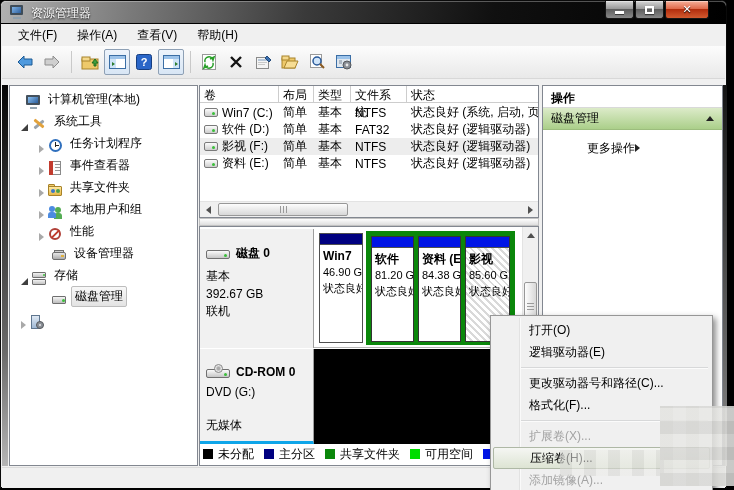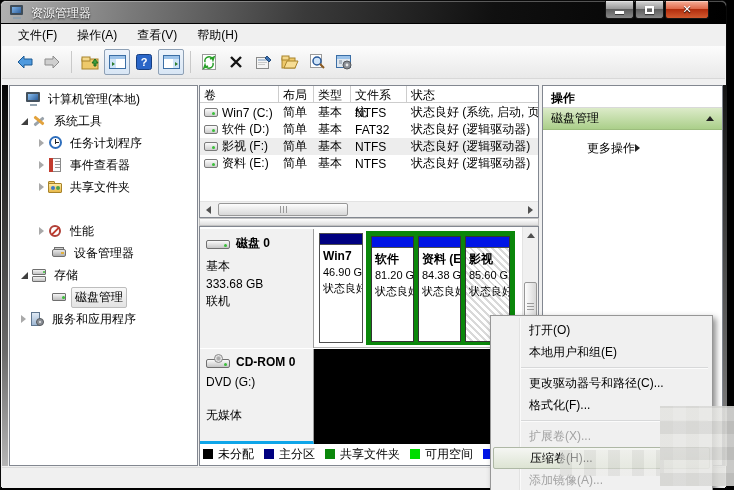--- a/index.html
+++ b/index.html
@@ -41,21 +41,21 @@
 #midpanel-list{left:198px;top:84px;width:340px;height:133px}
 #midpanel-disk{left:198px;top:225px;width:340px;height:240px}
 #splitter{position:absolute;left:198px;top:217px;width:340px;height:8px;
   background:linear-gradient(#fdfdfd,#dedede);border:1px solid #c2c2c2}
 #actionpanel{left:541px;top:84px;width:181px;height:381px}
 .statusbar{position:absolute;left:1px;top:466px;right:1px;height:21px;background:#f0f0f0;border-top:1px solid #dcdcdc}
 
 .edgeL{position:absolute;left:1px;top:84px;width:6px;height:381px;background:linear-gradient(#050505,#6a6a6a 70%,#b5b5b5)}
 .edgeR{position:absolute;left:722px;top:84px;width:4px;height:381px;background:linear-gradient(#151515,#8a8a8a)}
 
-.titem{position:absolute;height:20px;display:flex;align-items:center;white-space:nowrap}
+.titem{position:absolute;height:20px;display:flex;align-items:flex-end;white-space:nowrap}
 .exp-c{width:0;height:0;border-left:5px solid #a9a9a9;border-top:4px solid transparent;border-bottom:4px solid transparent;margin-right:4px}
 .exp-e{width:0;height:0;border-bottom:7px solid #3f3f3f;border-left:7px solid transparent;margin-right:4px}
 .exp-n{width:9px;margin-right:4px}
 .ticon{width:15px;height:14px;position:relative;margin-right:4px;flex:none}
 .tlabel{padding:1px 3px}
 .tsel{background:linear-gradient(#f8f8f8,#e3e3e3);border:1px solid #bdbdbd;border-radius:2px}
 
 .i-mon .a{position:absolute;left:0;top:0;width:14px;height:10px;border:2px solid #44515d;background:linear-gradient(135deg,#8cc0f0,#2b5e9d);border-radius:1px}
 .i-mon .b{position:absolute;left:4px;bottom:0;width:7px;height:2px;background:#94a5b2}
 .i-tools .a{position:absolute;left:1px;top:6px;width:12px;height:3px;background:#9aa3ab;transform:rotate(-40deg);border-radius:1px}
@@ -109,21 +109,21 @@
 .tri-u{width:0;height:0;border-bottom:5px solid #505050;border-left:4px solid transparent;border-right:4px solid transparent}
 .tri-d{width:0;height:0;border-top:5px solid #505050;border-left:4px solid transparent;border-right:4px solid transparent}
 .hthumb{position:absolute;left:18px;top:1px;width:130px;height:13px;border:1px solid #989898;border-radius:2px;
   background:linear-gradient(#fdfdfd,#d8d8d8);display:flex;align-items:center;justify-content:center;gap:2px}
 .hthumb i{display:block;width:1px;height:7px;background:#9a9a9a}
 .vscroll{position:absolute;right:0;top:0;width:16px;bottom:0;background:#f0f0f0;border-left:1px solid #e3e3e3}
 .vthumb{position:absolute;left:1px;top:55px;width:13px;height:48px;border:1px solid #989898;border-radius:2px;
   background:linear-gradient(90deg,#fdfdfd,#d8d8d8);display:flex;flex-direction:column;align-items:center;justify-content:center;gap:2px}
 .vthumb i{display:block;height:1px;width:7px;background:#9a9a9a}
 
-.dinfo{position:absolute;left:0;width:114px;background:#f1f1f1;border-right:1px solid #9e9e9e;padding:6px 6px}
+.dinfo{position:absolute;left:0;width:114px;background:#f1f1f1;border-right:1px solid #9e9e9e;padding:16px 6px}
 .dname{display:flex;align-items:center;font-weight:bold;margin-bottom:6px}
 .dline{margin-top:2px}
 .pblock{position:absolute;border:1px solid #4f4f4f;background:#fff;overflow:hidden}
 .pbar{height:11px;border-bottom:1px solid #4f4f4f}
 .ptxt{padding:3px 0 0 3px;line-height:16px;white-space:nowrap;overflow:hidden;font-size:11px}
 .ptxt .nm{font-weight:bold;font-size:12px}
 .extframe{position:absolute;border:3px solid #0a870a;background:#0a870a}
 .hatch{background:repeating-linear-gradient(45deg,#fff 0 3px,#d9d9d9 3px 5px)}
 .legend{position:absolute;display:flex;align-items:center}
 .lg{display:flex;align-items:center;margin-right:10px;white-space:nowrap}
@@ -312,20 +312,30 @@
     <div class="titem" style="left:29px;top:91px">
       <span class="exp-c"></span>
         <span class="ticon i-fold">
           <span class="b"></span>
           <span class="a"></span>
           <span class="c"></span>
           <span class="d"></span>
         </span>
       <span class="tlabel">共享文件夹</span>
       </div>
+    <div class="titem" style="left:29px;top:113px">
+      <span class="exp-c"></span>
+        <span class="ticon i-users">
+          <span class="c"></span>
+          <span class="d"></span>
+          <span class="a"></span>
+          <span class="b"></span>
+        </span>
+      <span class="tlabel">本地用户和组</span>
+      </div>
     <div class="titem" style="left:29px;top:135px">
       <span class="exp-c"></span>
         <span class="ticon i-perf">
           <span class="a"></span>
           <span class="b"></span>
         </span>
       <span class="tlabel">性能</span>
       </div>
     <div class="titem" style="left:29px;top:157px">
       <span class="exp-n"></span>
@@ -353,21 +363,20 @@
         </span>
       <span class="tlabel tsel">磁盘管理</span>
       </div>
     <div class="titem" style="left:11px;top:223px">
       <span class="exp-c"></span>
         <span class="ticon i-serv">
           <span class="a"></span>
           <span class="b"></span>
           <span class="c"></span>
         </span>
-      <span class="tlabel">服务和应用程序</span>
       </div>
   </div>
 
   <div class="panel" id="midpanel-list">
     <div class="lhead">
       <div class="lh" style="width:79px">卷</div>
       <div class="lh" style="width:35px">布局</div>
       <div class="lh" style="width:37px">类型</div>
       <div class="lh" style="width:56px">文件系统</div>
       <div class="lh" style="flex:1;border-right:none">状态</div>
@@ -433,21 +442,21 @@
 
     <div class="dinfo" style="top:2px;height:119px">
       <div class="dname">
           <span class="drvico">
             <span class="a"></span>
             <span class="b"></span>
           </span>
           <span>磁盘 0</span>
         </div>
       <div class="dline">基本</div>
-      <div class="dline">333.68 GB</div>
+      <div class="dline">392.67 GB</div>
       <div class="dline">联机</div>
     </div>
     <div style="position:absolute;left:114px;top:2px;width:210px;height:119px;border-bottom:1px solid #b5b5b5"></div>
 
     <div class="pblock" style="left:119px;top:6px;width:44px;height:110px">
       <div class="pbar" style="background:#000080"></div>
       <div class="ptxt"><span class="nm">Win7</span><br>
         <span>46.90 GB</span><br>
         <span>状态良好</span></div>
     </div>
@@ -536,21 +545,21 @@
       <span class="tri-r2" style="border-left-color:#222"></span>
     </div>
   </div>
 
   <div class="statusbar"></div>
 </div>
 
 <div id="ctxmenu">
   <div class="mgutter"></div>
   <div class="mi">打开(O)</div>
-  <div class="mi">本地用户和组(E)</div>
+  <div class="mi">逻辑驱动器(E)</div>
   <div class="msep"></div>
   <div class="mi">更改驱动器号和路径(C)...</div>
   <div class="mi">格式化(F)...</div>
   <div class="msep"></div>
   <div class="mi dis">扩展卷(X)...</div>
   <div class="mi hl">压缩卷(H)...</div>
   <div class="mi dis">添加镜像(A)...</div>
 </div>
 
 <div class="mosaic1"></div>

